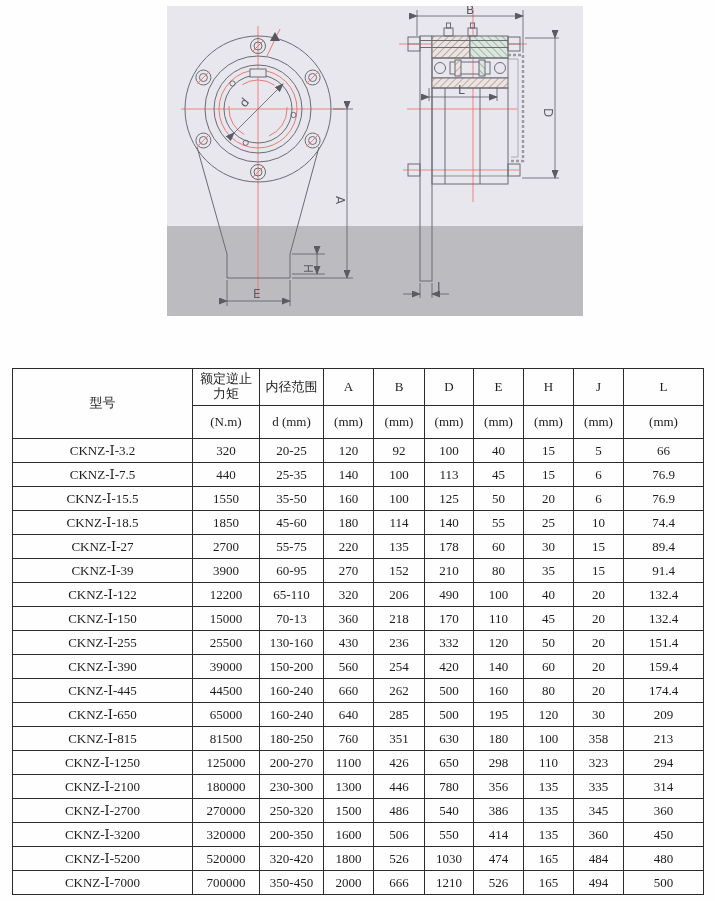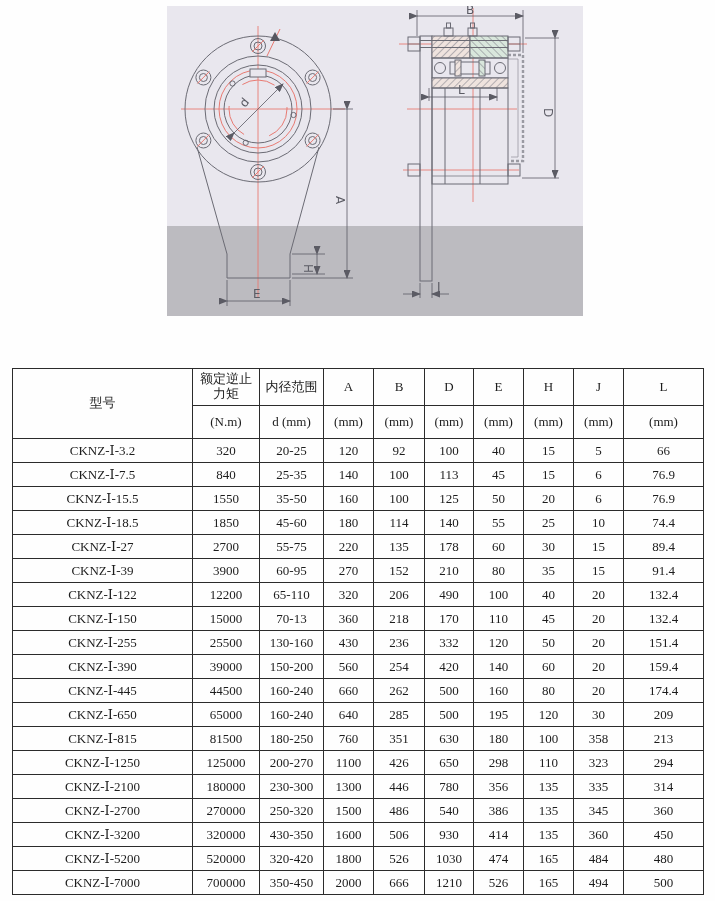--- a/index.html
+++ b/index.html
@@ -270,21 +270,21 @@
         <td>120</td>
         <td>92</td>
         <td>100</td>
         <td>40</td>
         <td>15</td>
         <td>5</td>
         <td>66</td>
       </tr>
       <tr>
         <td>CKNZ-Ⅰ-7.5</td>
-        <td>840</td>
+        <td>440</td>
         <td>25-35</td>
         <td>140</td>
         <td>100</td>
         <td>113</td>
         <td>45</td>
         <td>15</td>
         <td>6</td>
         <td>76.9</td>
       </tr>
       <tr>
@@ -451,24 +451,24 @@
         <td>486</td>
         <td>540</td>
         <td>386</td>
         <td>135</td>
         <td>345</td>
         <td>360</td>
       </tr>
       <tr>
         <td>CKNZ-Ⅰ-3200</td>
         <td>320000</td>
-        <td>430-350</td>
+        <td>200-350</td>
         <td>1600</td>
         <td>506</td>
-        <td>930</td>
+        <td>550</td>
         <td>414</td>
         <td>135</td>
         <td>360</td>
         <td>450</td>
       </tr>
       <tr>
         <td>CKNZ-Ⅰ-5200</td>
         <td>520000</td>
         <td>320-420</td>
         <td>1800</td>

